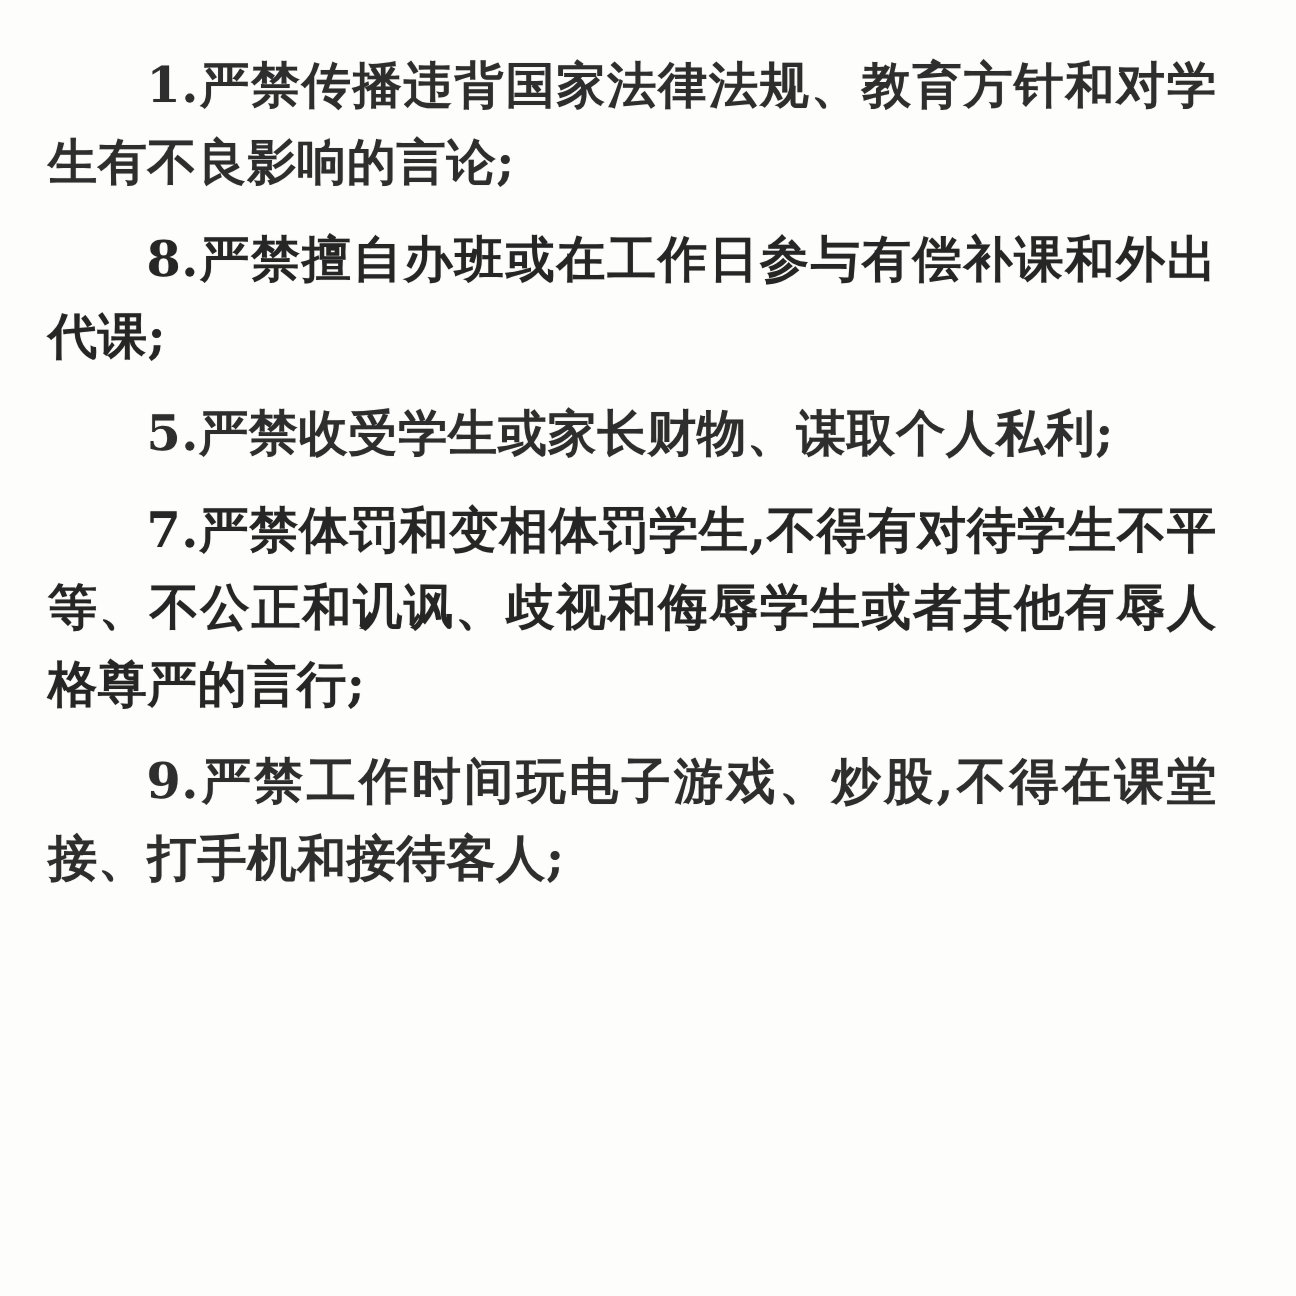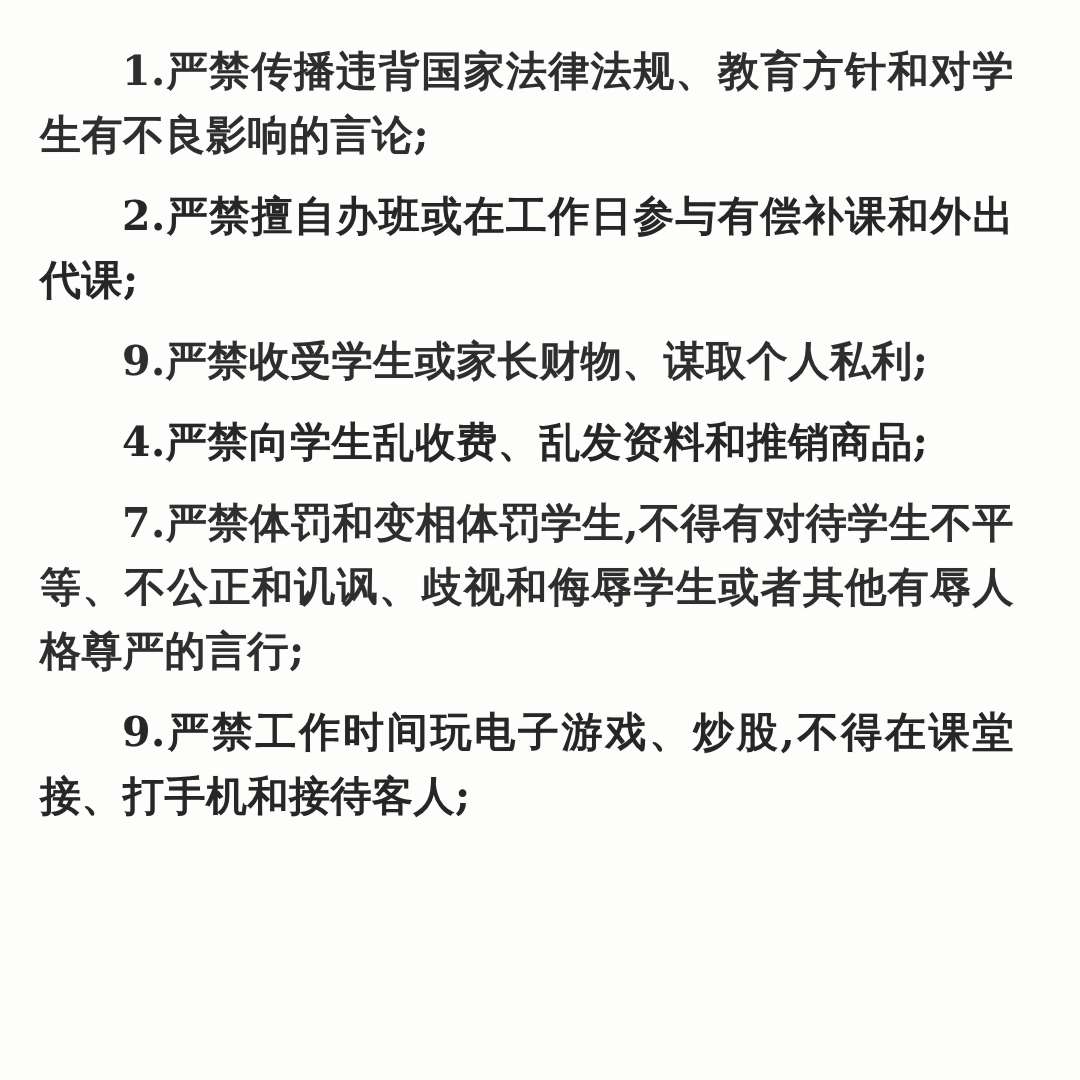--- a/index.html
+++ b/index.html
@@ -40,20 +40,19 @@
   .para:nth-child(odd) {
     color: #2e2e2e;
   }
 </style>
 </head>
 <body>
 
 <div class="page">
   <div class="doc-body">
     <p class="para">1.严禁传播违背国家法律法规、教育方针和对学生有不良影响的言论;</p>
-    <p class="para">2.严禁擅自办班或在工作日参与有偿补课和外出代课;</p>
-    <p class="para">9.严禁收受学生或家长财物、谋取个人私利;</p>
-    <p class="para">4.严禁向学生乱收费、乱发资料和推销商品;</p>
+    <p class="para">8.严禁擅自办班或在工作日参与有偿补课和外出代课;</p>
+    <p class="para">5.严禁收受学生或家长财物、谋取个人私利;</p>
     <p class="para">7.严禁体罚和变相体罚学生,不得有对待学生不平等、不公正和讥讽、歧视和侮辱学生或者其他有辱人格尊严的言行;</p>
     <p class="para">9.严禁工作时间玩电子游戏、炒股,不得在课堂接、打手机和接待客人;</p>
 
   </div>
 </div>
 
 </body></html>

